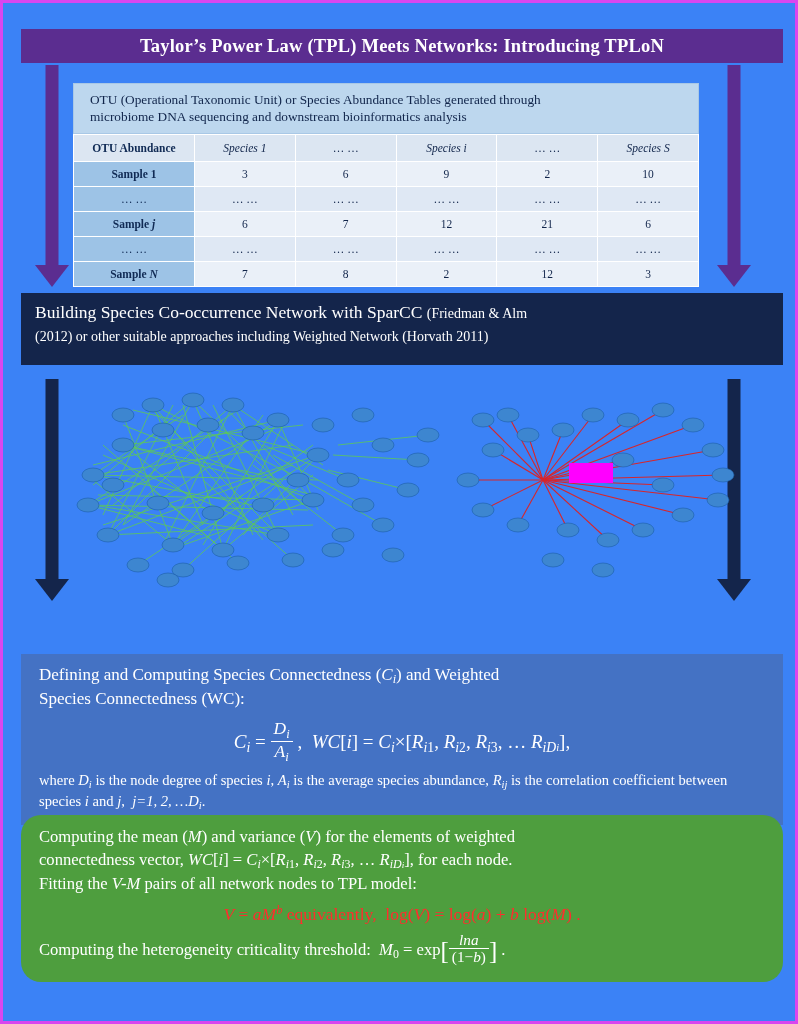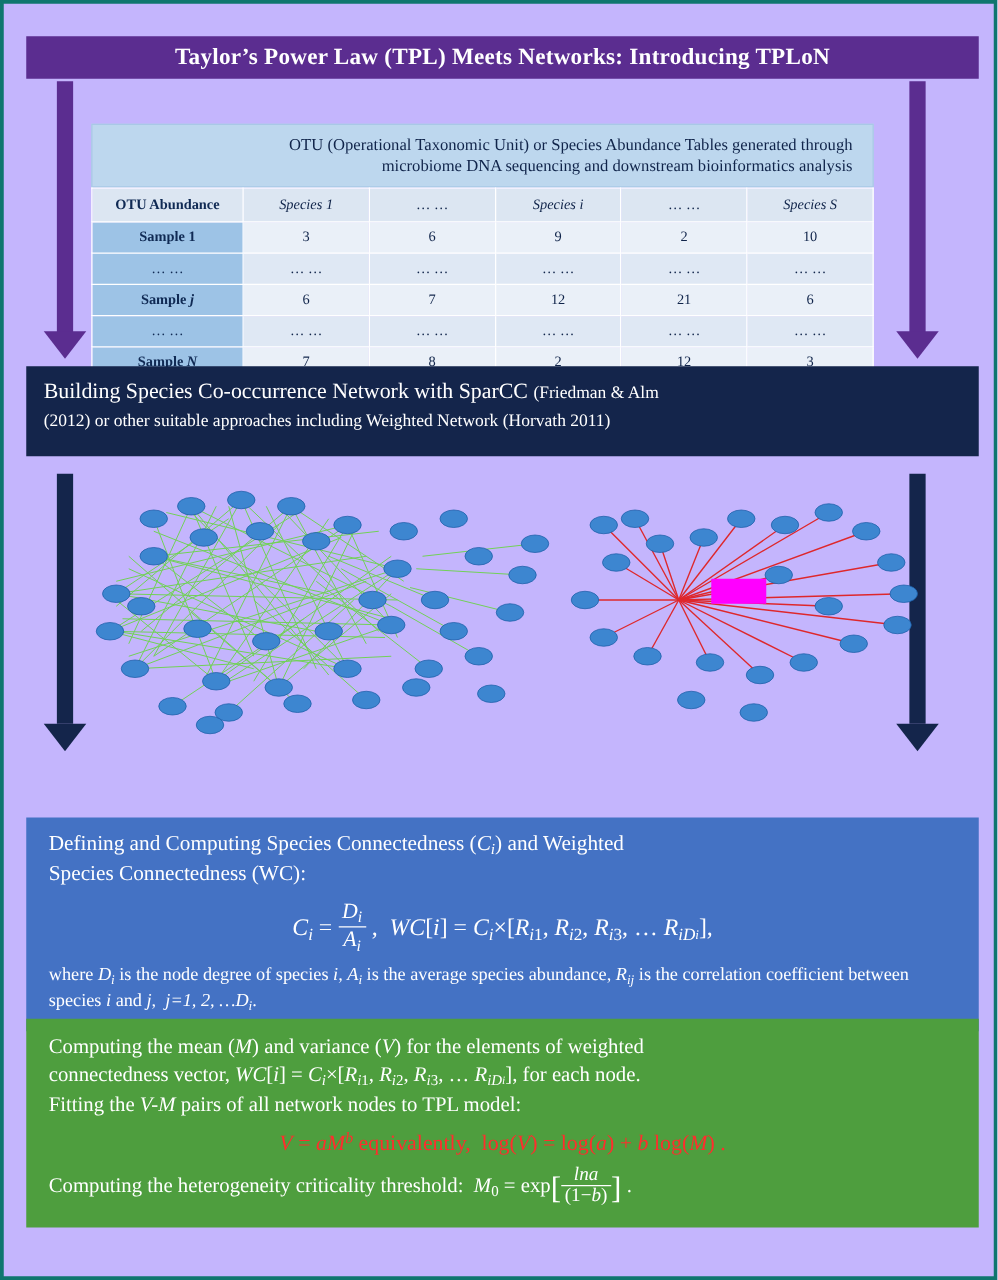--- a/index.html
+++ b/index.html
@@ -11,22 +11,22 @@
     width: 798px;
     height: 1024px;
     font-family: "Liberation Serif", serif;
     overflow: hidden;
   }
   #page {
     position: relative;
     width: 798px;
     height: 1024px;
     box-sizing: border-box;
-    border: 3px solid #0f766e;
-    background: #c4b5fd;
+    border: 3px solid #d946ef;
+    background: #3b82f6;
   }
 
   
   .title-bar {
     position: absolute;
     left: 18px;
     top: 26px;
     width: 762px;
     height: 34px;
     background: #5b2d90;
@@ -61,27 +61,26 @@
   
   .otu-wrap {
     position: absolute;
     left: 70px;
     top: 80px;
     width: 626px;
   }
   .otu-caption {
     background: #bdd7ee;
     color: #10244a;
-    text-align: right;
+    text-align: left;
     font-size: 13.3px;
     line-height: 1.28;
     padding: 7px 16px 8px 16px;
     border: 1px solid #a9c8e6;
     box-sizing: border-box;
-    margin-top: 16px;
   }
   table.otu {
     border-collapse: collapse;
     width: 100%;
     table-layout: fixed;
     font-size: 11.5px;
   }
   table.otu td {
     border: 1px solid #ffffff;
     text-align: center;
@@ -166,20 +165,21 @@
     position: absolute;
     left: 18px;
     top: 812px;
     width: 762px;
     background: #4e9e3e;
     color: #ffffff;
     box-sizing: border-box;
     padding: 11px 18px 14px 18px;
     font-size: 16.6px;
     line-height: 1.38;
+    border-radius: 20px;
   }
   .green-box .eq-red {
     text-align: center;
     color: #ff2d2d;
     font-size: 17.5px;
     margin: 6px 0 6px 0;
   }
   .green-box .last {
     font-size: 16.6px;
   }

